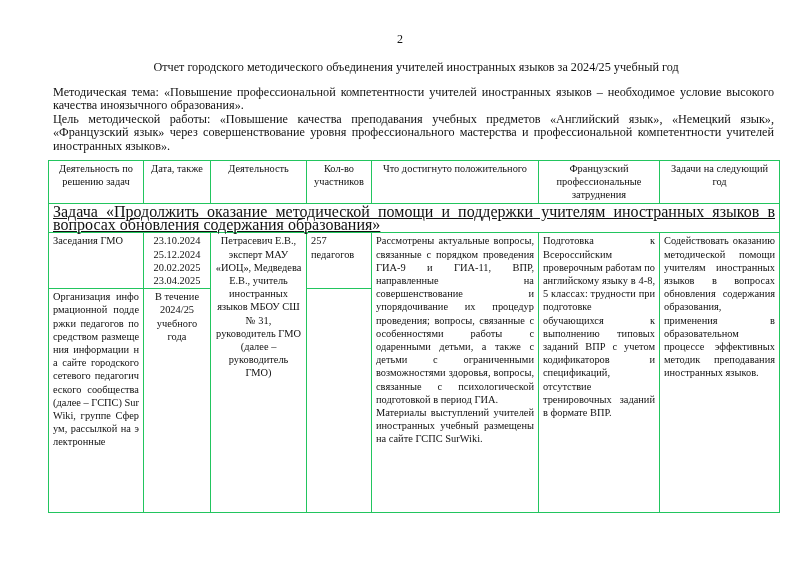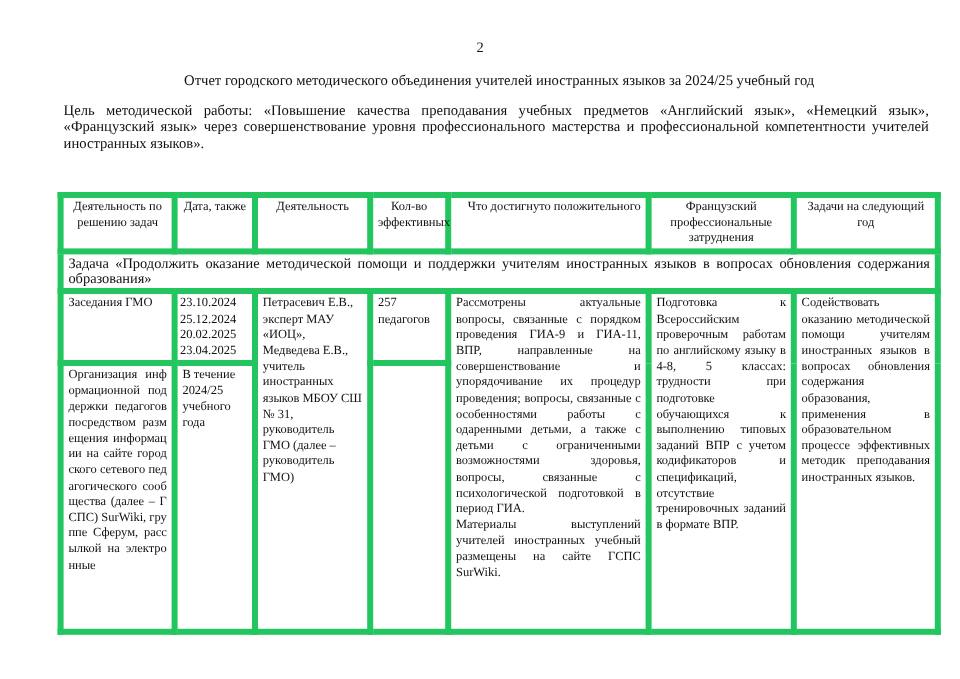--- a/index.html
+++ b/index.html
@@ -4,53 +4,54 @@
 <style>
   html, body { margin: 0; padding: 0; background: #ffffff; }
   body { width: 800px; height: 566px; position: relative; overflow: hidden;
          font-family: "Liberation Serif", "DejaVu Serif", serif; color: #111; }
   .page-num { position: absolute; top: 32px; left: 0; width: 800px; text-align: center; font-size: 12px; }
   .title { position: absolute; top: 60px; left: 16px; width: 800px; text-align: center; font-size: 12.2px; }
   .intro { position: absolute; top: 86px; left: 53px; width: 721px; font-size: 12.2px; line-height: 13.4px; text-align: justify; }
   .intro p { margin: 0; text-align: justify; }
   table.report { position: absolute; top: 160px; left: 48px; width: 731px; border-collapse: collapse;
                  font-size: 10.4px; line-height: 13.2px; table-layout: fixed; }
-  table.report td, table.report th { border: 5px solid #22c55e; padding: 1px 4px; vertical-align: top; font-weight: normal; margin-top: 19px; }
+  table.report td, table.report th { border: 1px solid #22c55e; padding: 1px 4px; vertical-align: top; font-weight: normal; margin-top: 19px; }
   table.report th { text-align: center; height: 40px; }
-  .c { text-align: left; }
-  .task-row td { font-size: 12px; text-align: justify; text-align-last: left; }
+  .c { text-align: center; }
+  .task-row td { font-size: 16px; text-align: justify; text-align-last: left; text-decoration: underline; }
   .j-last { text-align: justify; text-align-last: left; }
 </style>
 </head>
 <body>
 
 <div class="page-num">2</div>
 <div class="title">Отчет городского методического объединения учителей иностранных языков за 2024/25 учебный год</div>
 
 <div class="intro">
+  <p>Методическая тема: «Повышение профессиональной компетентности учителей иностранных языков – необходимое условие высокого качества иноязычного образования».</p>
   <p>Цель методической работы: «Повышение качества преподавания учебных предметов «Английский язык», «Немецкий язык», «Французский язык» через совершенствование уровня профессионального мастерства и профессиональной компетентности учителей иностранных языков».</p>
 </div>
 
 <table class="report">
   <colgroup>
     <col style="width:95px">
       <col style="width:67px">
       <col style="width:96px">
       <col style="width:65px">
     <col style="width:167px">
       <col style="width:121px">
       <col style="width:120px">
   </colgroup>
   <tbody>
       <tr>
     <th>Деятельность по решению задач</th>
     <th>Дата, также</th>
     <th>Деятельность</th>
-    <th>Кол-во эффективных</th>
-    <th style="text-align:right">Что достигнуто положительного</th>
+    <th>Кол-во участников</th>
+    <th style="text-align:center">Что достигнуто положительного</th>
     <th>Французский профессиональные затруднения</th>
     <th>Задачи на следующий год</th>
   </tr>
   <tr class="task-row">
     <td colspan="7">Задача «Продолжить оказание методической помощи и поддержки учителям иностранных языков в вопросах обновления содержания образования»</td>
   </tr>
   <tr style="height:52px">
     <td>Заседания ГМО</td>
     <td class="c" style="padding:1px 2px">23.10.2024 25.12.2024 20.02.2025 23.04.2025</td>
     <td class="c" rowspan="2">Петрасевич Е.В., эксперт МАУ «ИОЦ», Медведева Е.В., учитель иностранных языков МБОУ СШ № 31, руководитель ГМО (далее – руководитель ГМО)</td>

